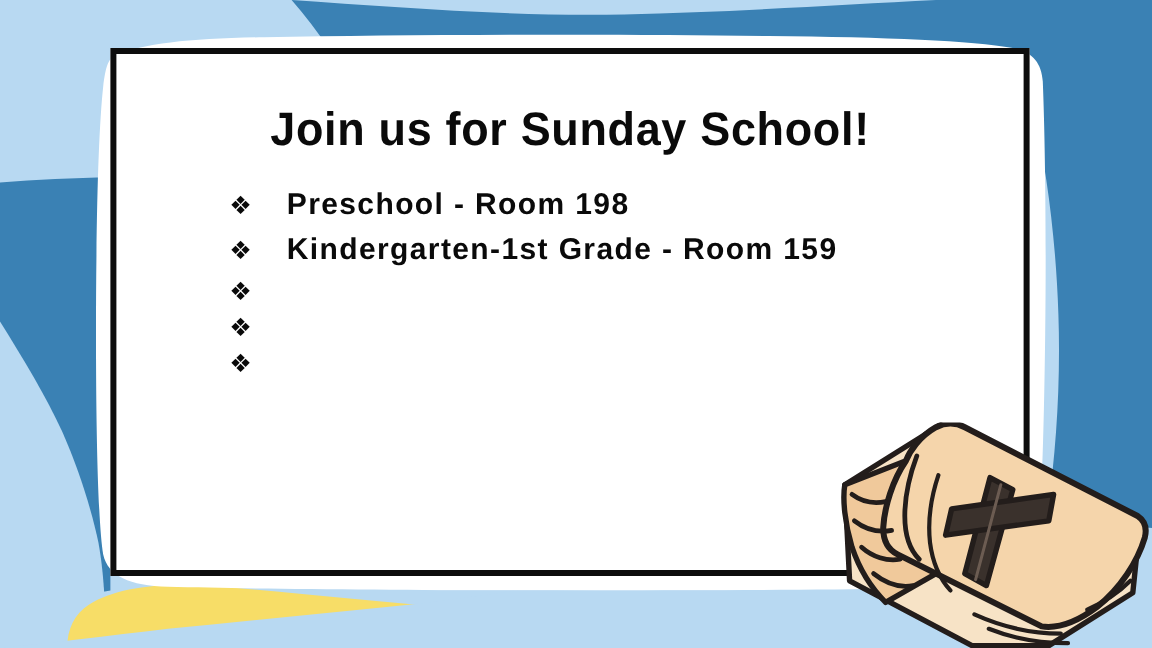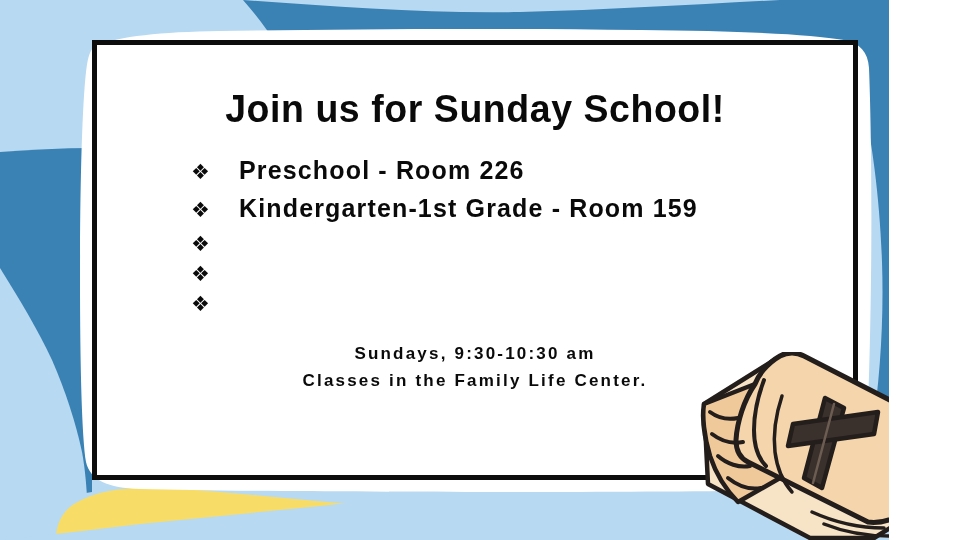--- a/index.html
+++ b/index.html
@@ -3,21 +3,21 @@
 <meta charset="utf-8">
 <title>Sunday School Flyer</title>
 <style>
   html, body {
     margin: 0;
     padding: 0;
     background: #ffffff;
   }
   #flyer {
     position: relative;
-    width: 889px;
+    width: 960px;
     height: 540px;
     overflow: hidden;
     background: #b8d9f2;
     font-family: "Liberation Sans", "DejaVu Sans", sans-serif;
   }
 
   
   .bg-layer {
     position: absolute;
     inset: 0;
@@ -203,21 +203,21 @@
 
     <div class="card">
       <div class="card-inner">
 
         <h1 class="title">Join us for Sunday School!</h1>
 
         <ul class="bullet-list">
 
           <li class="bullet-row">
             <span class="bullet-mark">❖</span>
-            <span class="bullet-text">Preschool - Room 226</span>
+            <span class="bullet-text">Preschool - Room 198</span>
           </li>
 
           <li class="bullet-row">
             <span class="bullet-mark">❖</span>
             <span class="bullet-text">Kindergarten-1st Grade - Room 159</span>
           </li>
 
           <li class="bullet-row">
             <span class="bullet-mark">❖</span>
           </li>
@@ -225,24 +225,20 @@
           <li class="bullet-row">
             <span class="bullet-mark">❖</span>
           </li>
 
           <li class="bullet-row">
             <span class="bullet-mark">❖</span>
           </li>
 
         </ul>
 
-        <div class="footer">
-          <div class="footer-line">Sundays, 9:30-10:30 am</div>
-          <div class="footer-line">Classes in the Family Life Center.</div>
-        </div>
 
       </div>
     </div>
   </div>
 
   <svg class="bible" viewBox="0 0 268 188" preserveAspectRatio="none">
 
     <g stroke="#231d1b" stroke-linejoin="round" stroke-linecap="round">
 
       <path fill="#f7e3c6" stroke-width="4.5" d="M12 52

